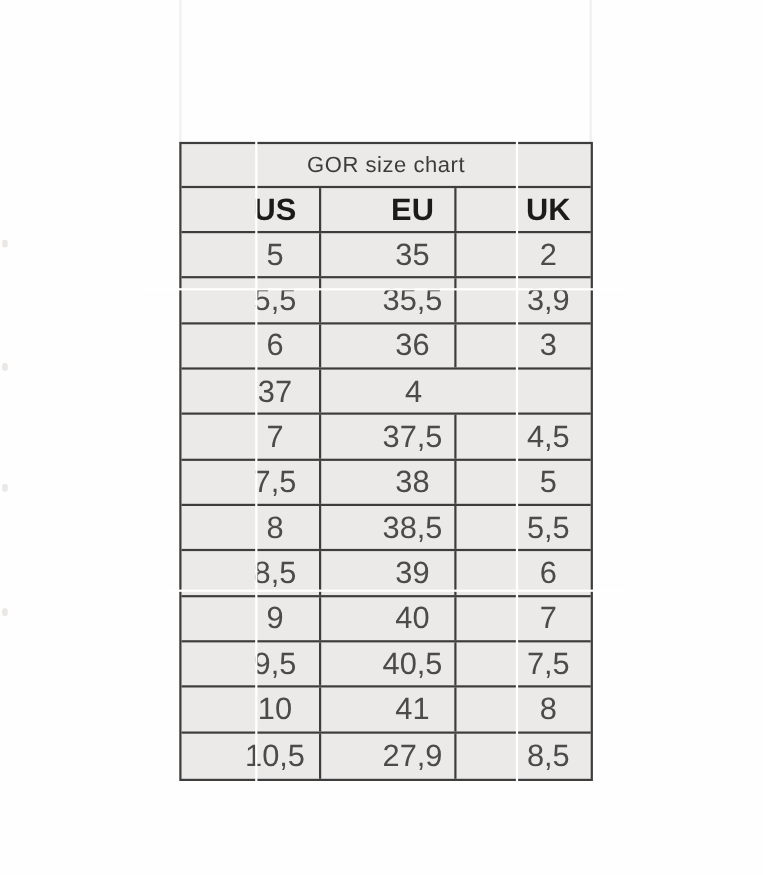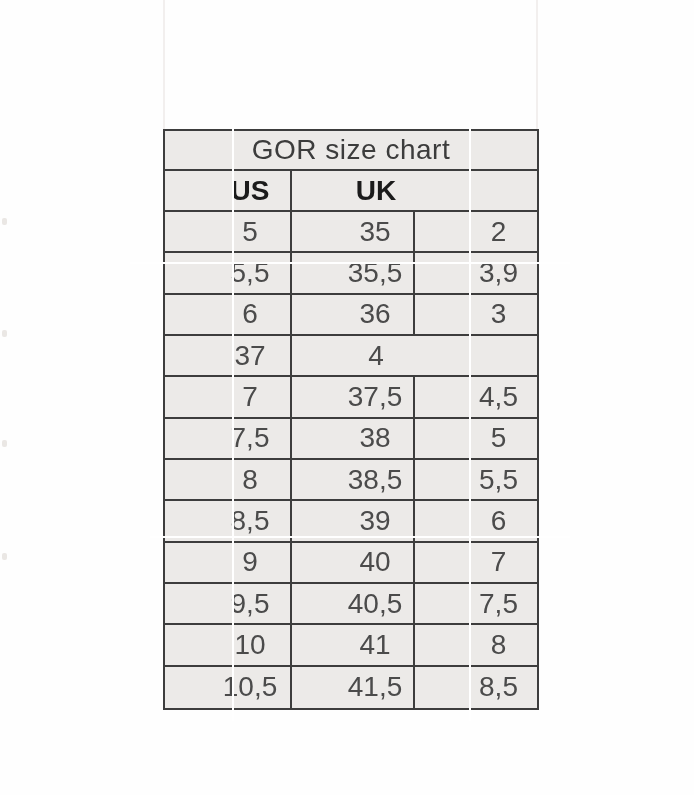--- a/index.html
+++ b/index.html
@@ -27,21 +27,21 @@
     border: 2px solid #3d3d3d;
     background: #eceae8;
     display: grid;
     grid-template-rows: 40px 41px repeat(12, 1fr);
   }
   .title-row {
     display: flex;
     align-items: center;
     justify-content: center;
     border-bottom: 2px solid #3d3d3d;
-    font-size: 28px;
+    font-size: 20px;
     color: #3c3c3c;
     letter-spacing: 0.5px;
   }
   .grid-row {
     display: grid;
     grid-template-columns: 127px 123px 1fr;
     border-bottom: 2px solid #3d3d3d;
   }
   .grid-row:last-child {
     border-bottom: none;
@@ -105,20 +105,21 @@
   <div class="faint pre-line-right"></div>
 
   <div class="size-table">
 
     <div class="title-row">
       <span>GOR size chart</span>
     </div>
 
     <div class="grid-row header-row">
       <div class="cell">US</div>
+      <div class="cell">EU</div>
       <div class="cell">UK</div>
     </div>
 
     <div class="grid-row">
       <div class="cell">5</div>
       <div class="cell">35</div>
       <div class="cell">2</div>
     </div>
 
     <div class="grid-row">
@@ -175,21 +176,21 @@
     </div>
 
     <div class="grid-row">
       <div class="cell">10</div>
       <div class="cell">41</div>
       <div class="cell">8</div>
     </div>
 
     <div class="grid-row">
       <div class="cell">10,5</div>
-      <div class="cell">41,5</div>
+      <div class="cell">27,9</div>
       <div class="cell">8,5</div>
     </div>
 
   </div>
 
   <div class="artifact v-line-1"></div>
   <div class="artifact v-line-2"></div>
   <div class="artifact h-line-1"></div>
   <div class="artifact h-line-2"></div>
 

